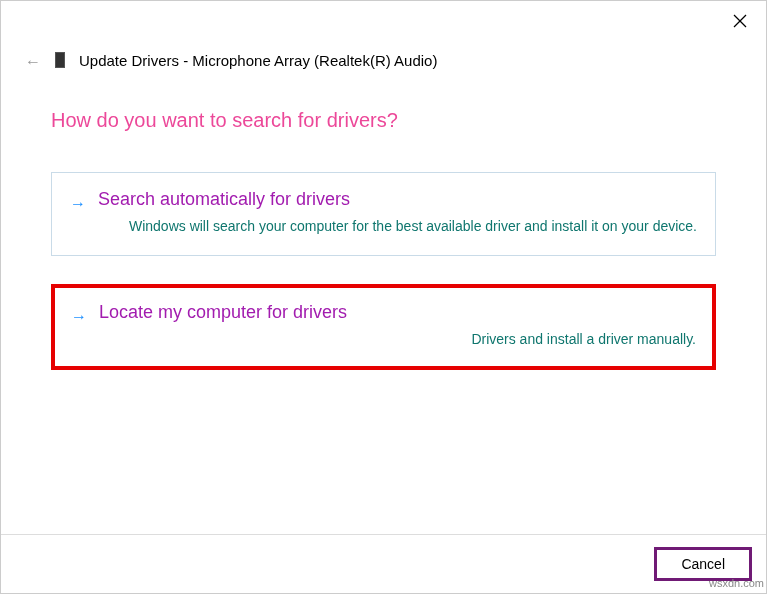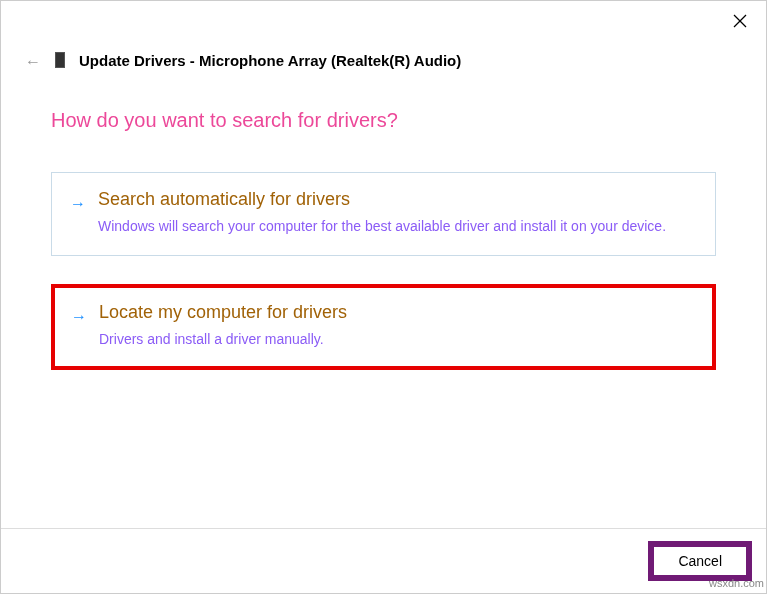--- a/index.html
+++ b/index.html
@@ -45,21 +45,20 @@
     }
     .device-icon {
       width: 10px;
       height: 16px;
       background: #333;
       border: 1px solid #555;
     }
     .header-title {
       font-size: 15px;
       color: #000;
-      font-weight: bold;
     }
     .content {
       padding: 40px 50px 0 50px;
       flex: 1;
     }
     .heading {
       color: #ec4899;
       font-size: 20px;
       font-weight: 400;
       margin-bottom: 40px;
@@ -80,42 +79,43 @@
     .arrow-icon {
       color: #1e90ff;
       font-size: 16px;
       margin-top: 4px;
       flex-shrink: 0;
     }
     .option-text {
       flex: 1;
     }
     .option-title {
-      color: #a16207;
+      color: #a21caf;
       font-size: 18px;
       font-weight: 400;
       margin-bottom: 6px;
     }
     .option-desc {
-      color: #8b5cf6;
+      color: #0f766e;
       font-size: 14px;
       line-height: 1.5;
+      text-align: right;
     }
     .footer {
       border-top: 1px solid #ddd;
       padding: 12px 14px;
       display: flex;
       justify-content: flex-end;
       background: #fff;
     }
     .cancel-btn {
       padding: 6px 24px;
       font-size: 14px;
       background: #fff;
-      border: 6px solid #701a75;
+      border: 3px solid #701a75;
       cursor: pointer;
       min-width: 80px;
       margin-left: 41px;
     }
     .watermark {
       position: absolute;
       bottom: 4px;
       right: 2px;
       font-size: 11px;
       color: #888;

